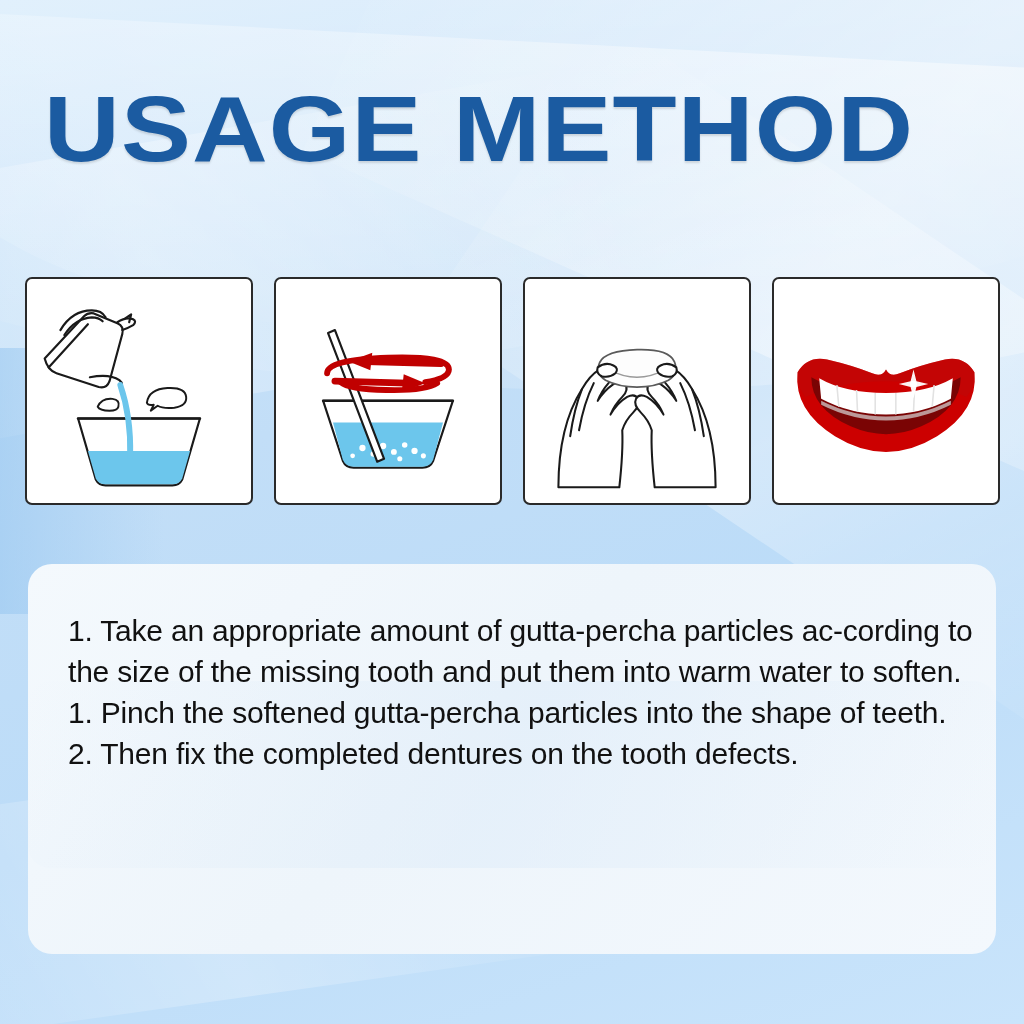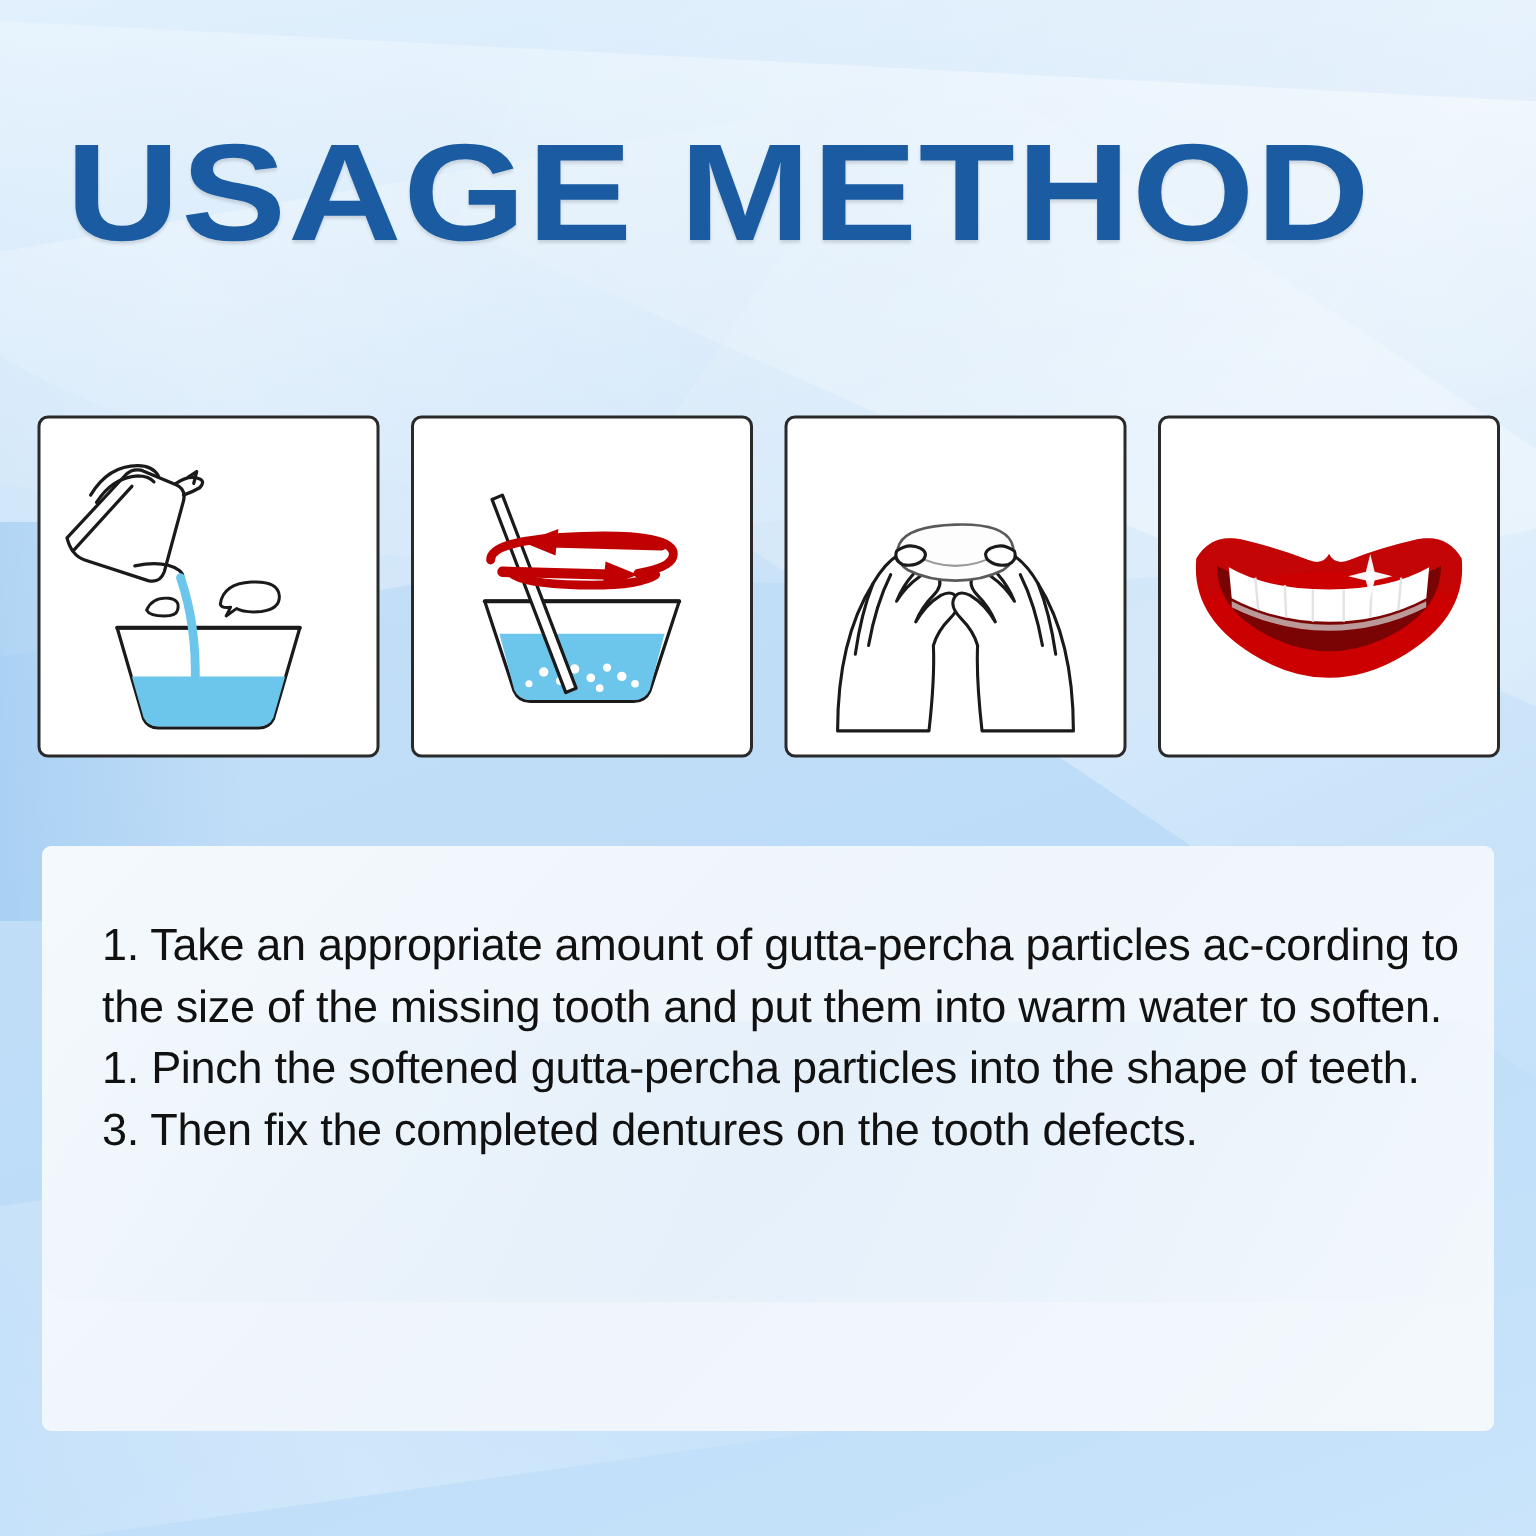--- a/index.html
+++ b/index.html
@@ -143,21 +143,21 @@
   }
 
   
   #instructions-card {
     position: absolute;
     left: 28px;
     top: 564px;
     width: 968px;
     height: 390px;
     background: linear-gradient(135deg, #f4f9fd 0%, #eef5fb 45%, #f3f8fd 100%);
-    border-radius: 6px;
+    border-radius: 24px;
     box-sizing: border-box;
     padding: 46px 20px 0 40px;
   }
   #instructions-card .sheen {
     position: absolute;
     left: 0;
     top: 30%;
     width: 100%;
     height: 48%;
     background: linear-gradient(115deg, rgba(255,255,255,0.0), rgba(222,236,249,0.55) 50%, rgba(255,255,255,0.0));
@@ -339,15 +339,15 @@
       </g>
     </svg>
   </div>
 </div>
 
 <div id="instructions-card">
   <div class="sheen"></div>
   <div id="steps">
     <p class="step">1. Take an appropriate amount of gutta-percha particles ac-cording to the size of the missing tooth and put them into warm water to soften.</p>
     <p class="step">1. Pinch the softened gutta-percha particles into the shape of teeth.</p>
-    <p class="step">3. Then fix the completed dentures on the tooth defects.</p>
+    <p class="step">2. Then fix the completed dentures on the tooth defects.</p>
   </div>
 </div>
 
 </body></html>

